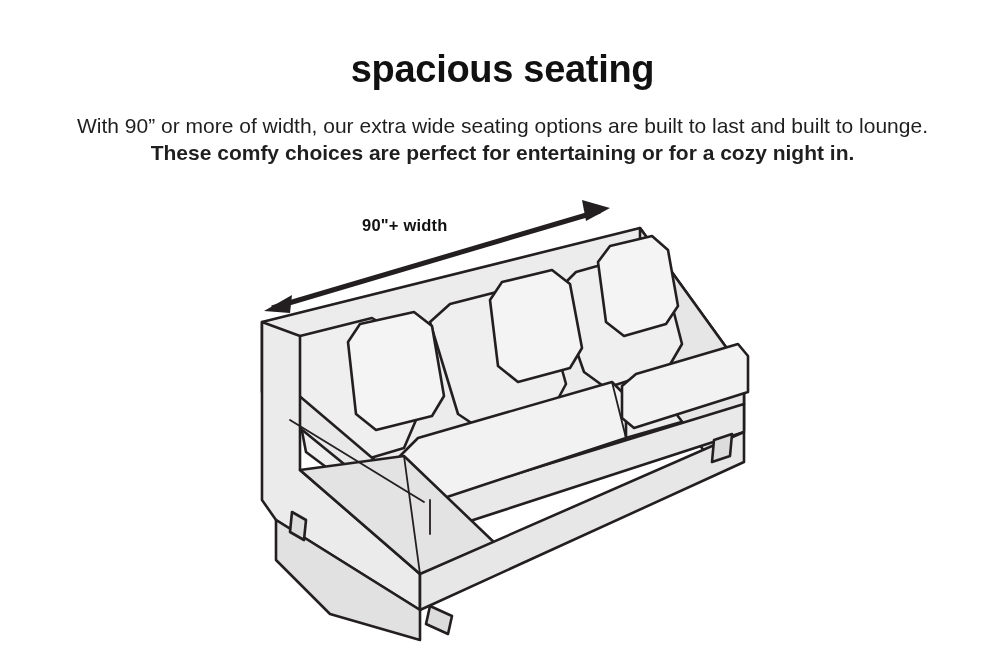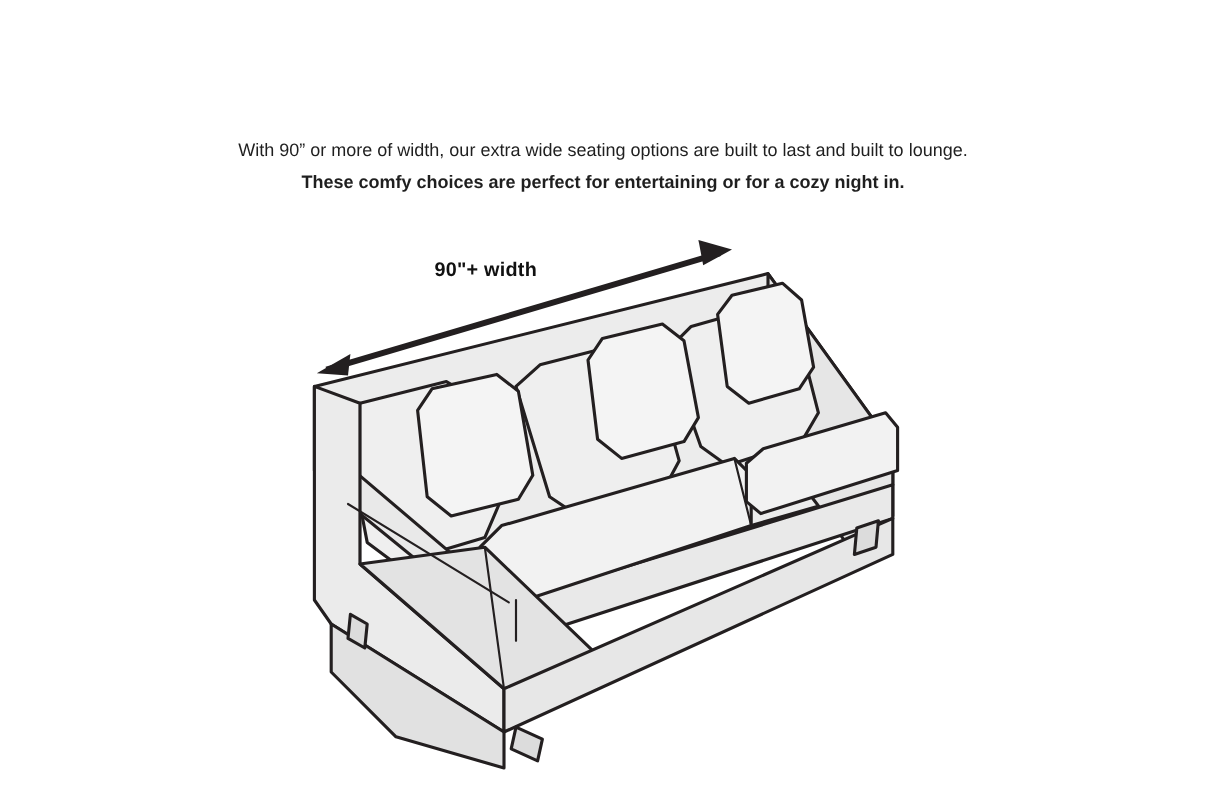--- a/index.html
+++ b/index.html
@@ -31,21 +31,21 @@
     font-weight: bold;
     letter-spacing: -0.3px;
     color: #111111;
   }
   .subline {
     position: absolute;
     top: 112px;
     left: 0;
     width: 1005px;
     text-align: center;
-    font-size: 15px;
+    font-size: 21px;
     line-height: 27px;
     color: #1f1f1f;
   }
   .subline .l2 {
     display: block;
     font-weight: bold;
   }
   .dim-label {
     position: absolute;
     left: 362px;
@@ -61,20 +61,21 @@
     top: 0;
     width: 1005px;
     height: 671px;
   }
 </style>
 </head>
 <body>
 
 <div class="page">
 
+  <div class="headline">spacious seating</div>
 
   <div class="subline">
     <span class="l1">With 90” or more of width, our extra wide seating options are built to last and built to lounge.</span>
     <span class="l2">These comfy choices are perfect for entertaining or for a cozy night in.</span>
   </div>
 
   <div class="dim-label">90"+ width</div>
 
   <svg class="artwork" viewBox="0 0 1005 671" xmlns="http://www.w3.org/2000/svg">
 

